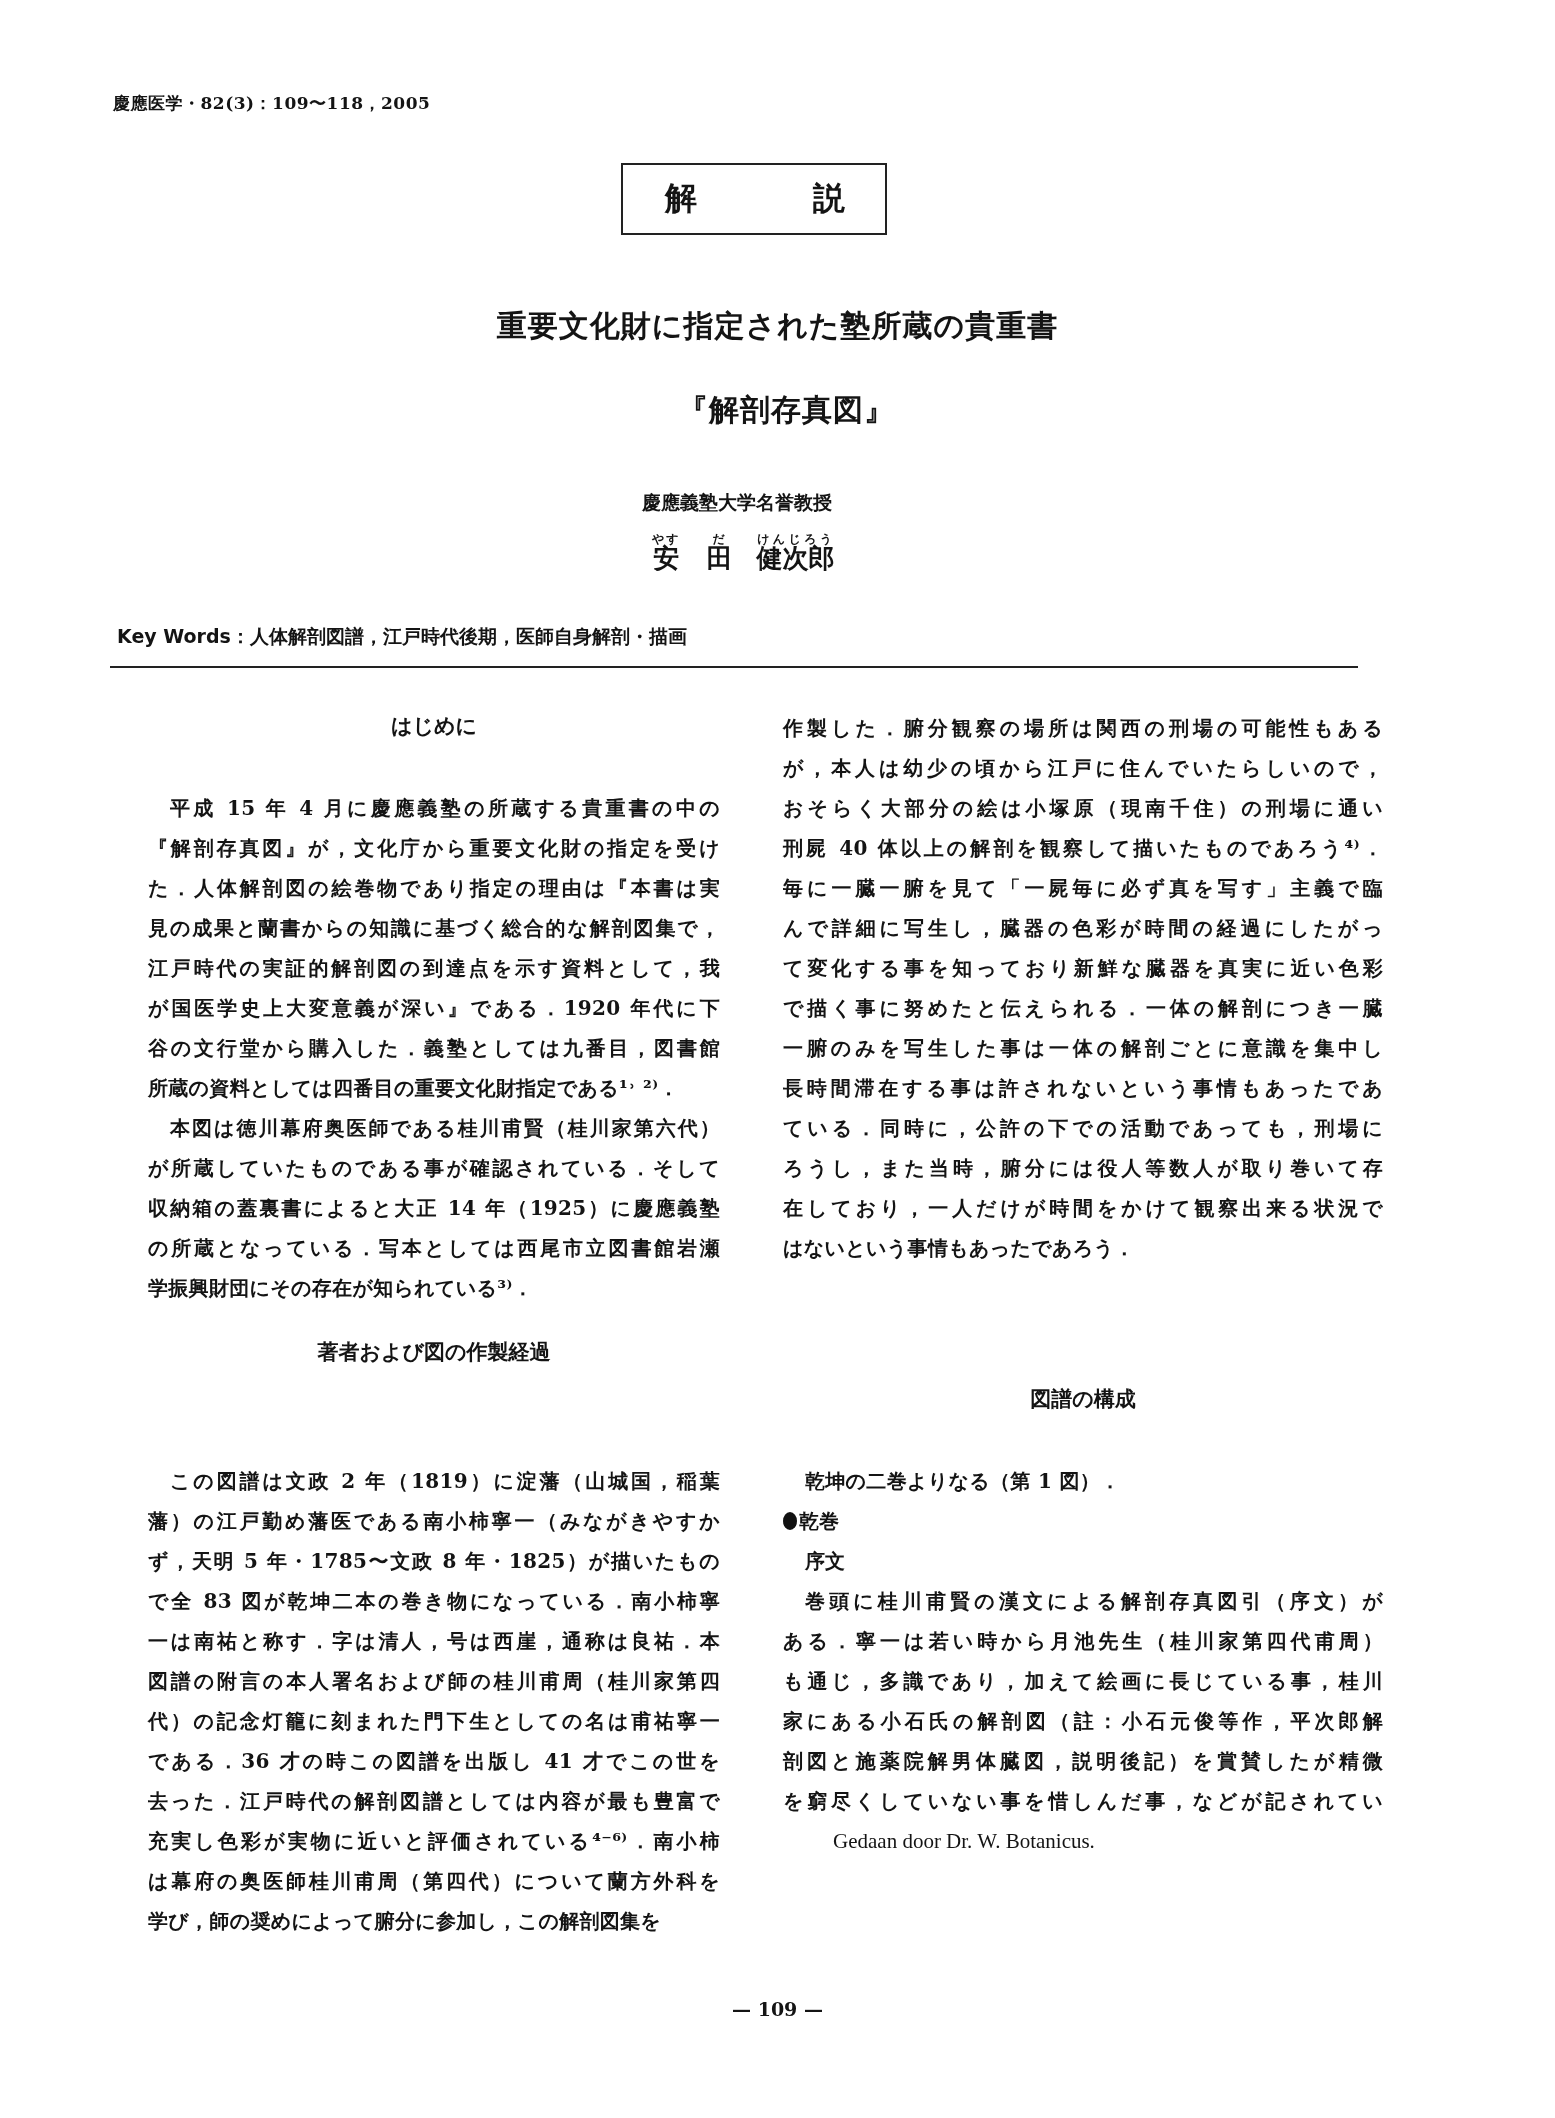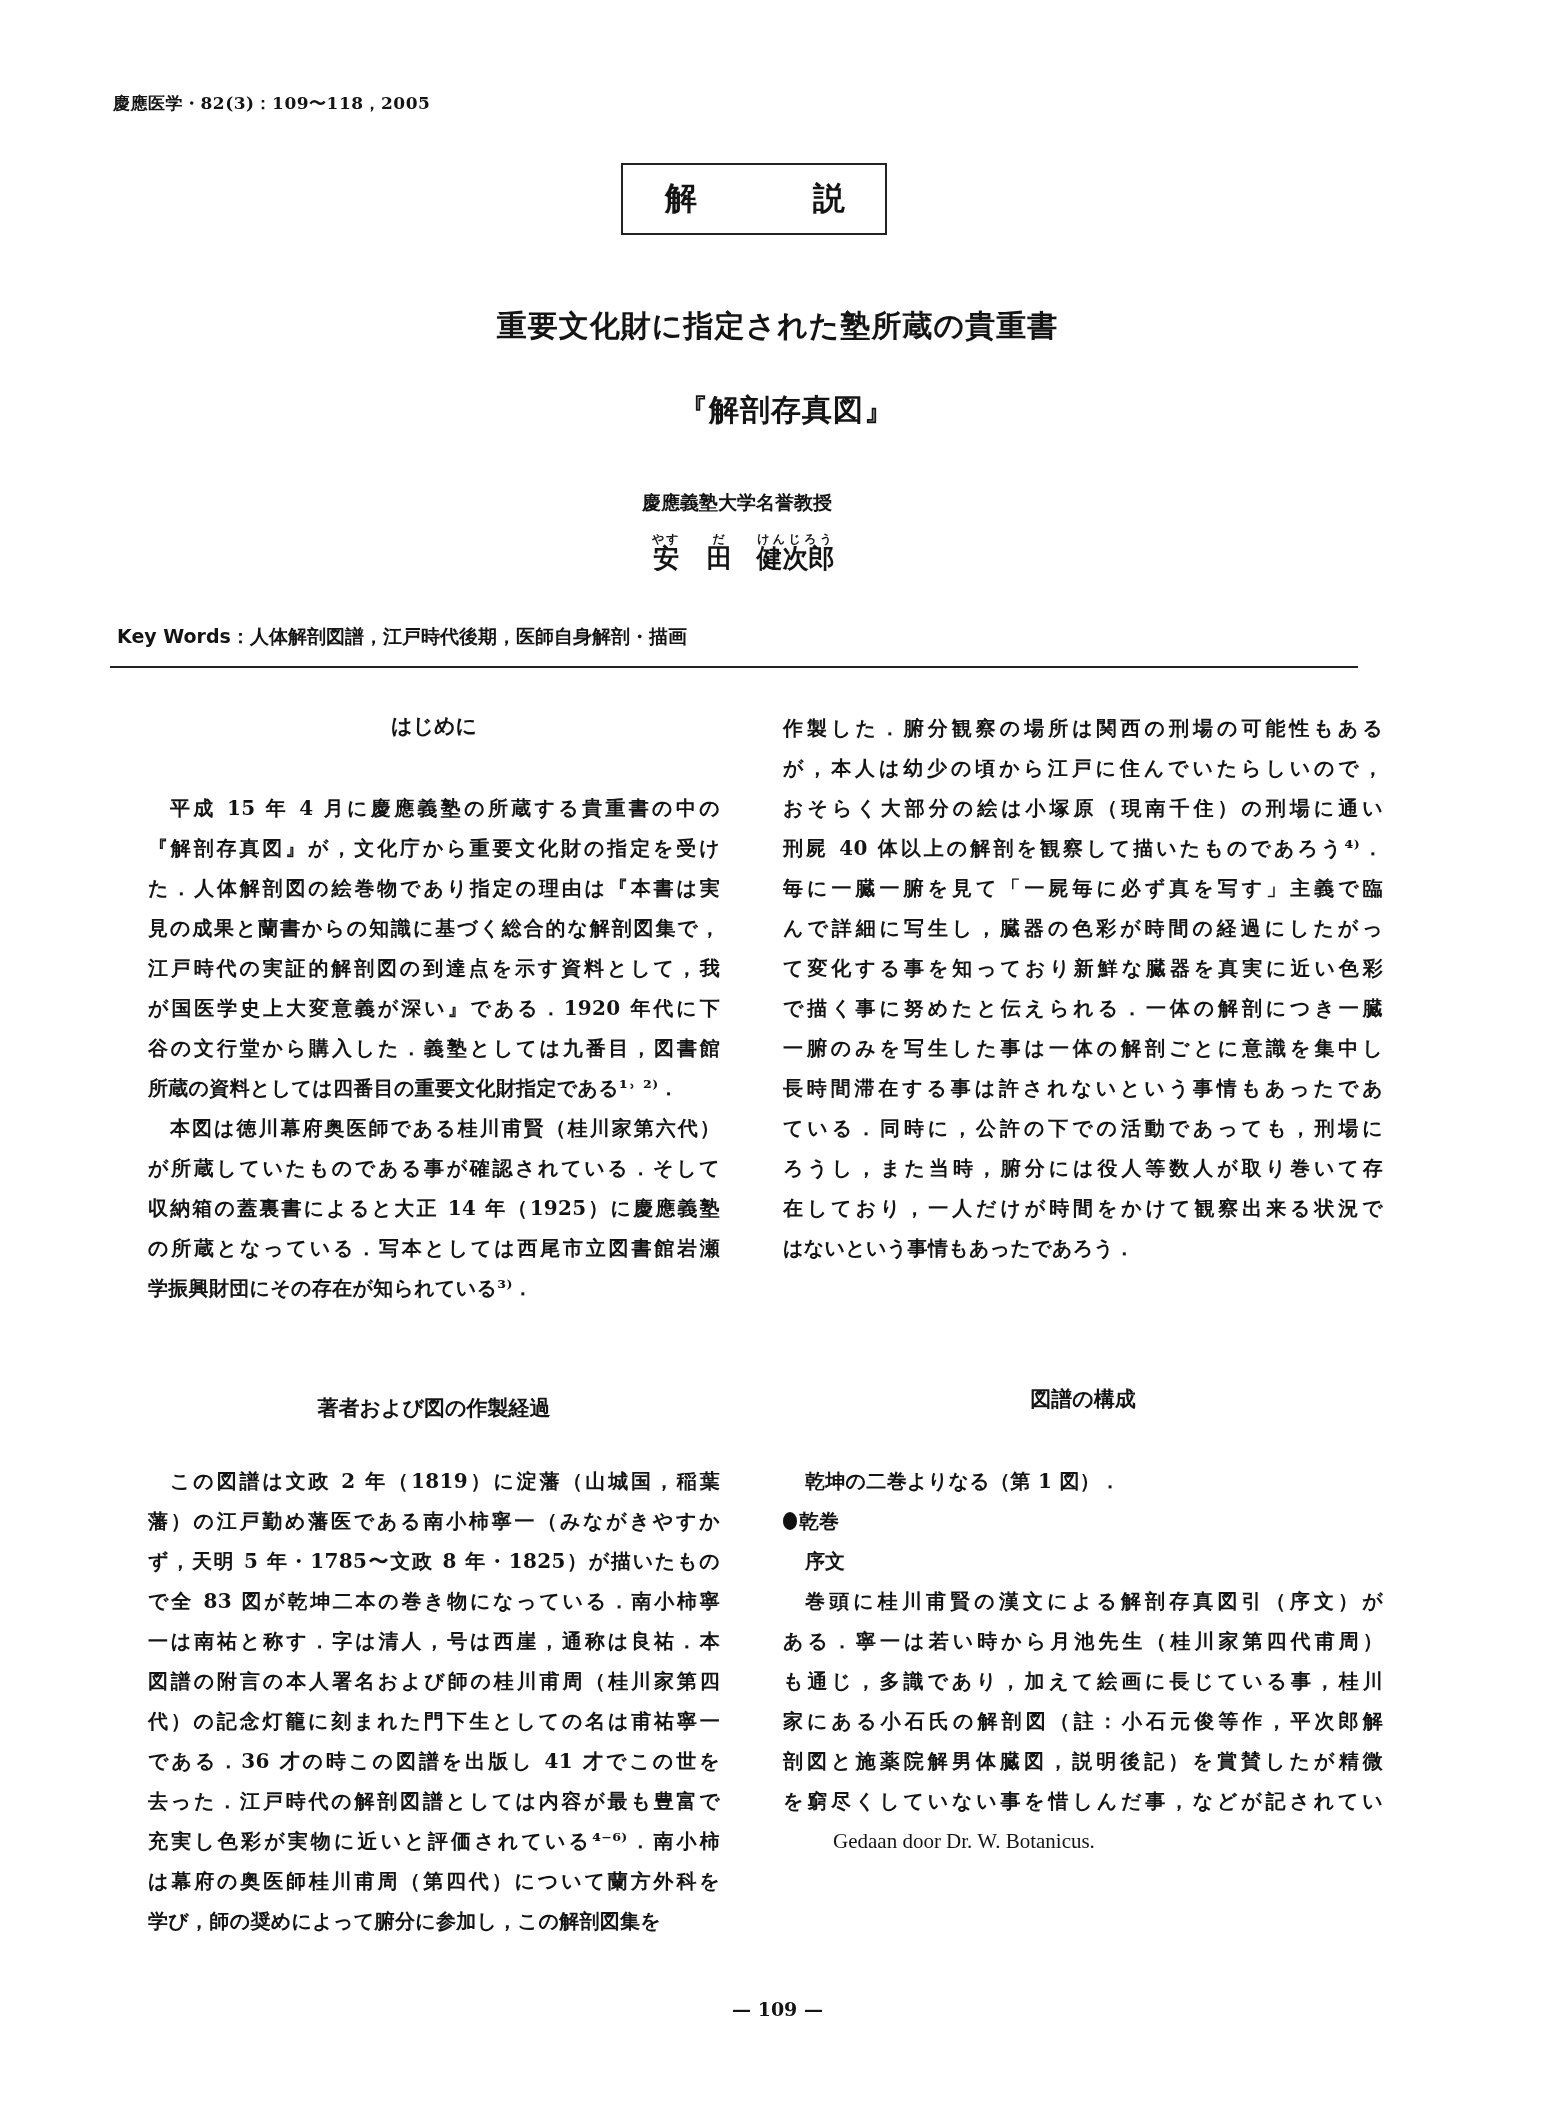--- a/index.html
+++ b/index.html
@@ -123,21 +123,21 @@
       <span class="line last">所蔵の資料としては四番目の重要文化財指定である¹˒ ²⁾．</span>
     </div>
   <div class="para" style="top:1108px;">
       <span class="line indent">本図は徳川幕府奥医師である桂川甫賢（桂川家第六代）</span>
       <span class="line">が所蔵していたものである事が確認されている．そして</span>
       <span class="line">収納箱の蓋裏書によると大正 14 年（1925）に慶應義塾</span>
       <span class="line">の所蔵となっている．写本としては西尾市立図書館岩瀬</span>
       <span class="line last">学振興財団にその存在が知られている³⁾．</span>
     </div>
 
-  <div class="heading" style="top:1394px;">著者および図の作製経過</div>
+  <div class="heading" style="top:1338px;">著者および図の作製経過</div>
   <div class="para" style="top:1461px;">
       <span class="line indent">この図譜は文政 2 年（1819）に淀藩（山城国，稲葉</span>
       <span class="line">藩）の江戸勤め藩医である南小柿寧一（みながきやすか</span>
       <span class="line">ず，天明 5 年・1785〜文政 8 年・1825）が描いたもの</span>
       <span class="line">で全 83 図が乾坤二本の巻き物になっている．南小柿寧</span>
       <span class="line">一は南祐と称す．字は清人，号は西崖，通称は良祐．本</span>
       <span class="line">図譜の附言の本人署名および師の桂川甫周（桂川家第四</span>
       <span class="line">代）の記念灯籠に刻まれた門下生としての名は甫祐寧一</span>
       <span class="line">である．36 才の時この図譜を出版し 41 才でこの世を</span>
       <span class="line">去った．江戸時代の解剖図譜としては内容が最も豊富で</span>

